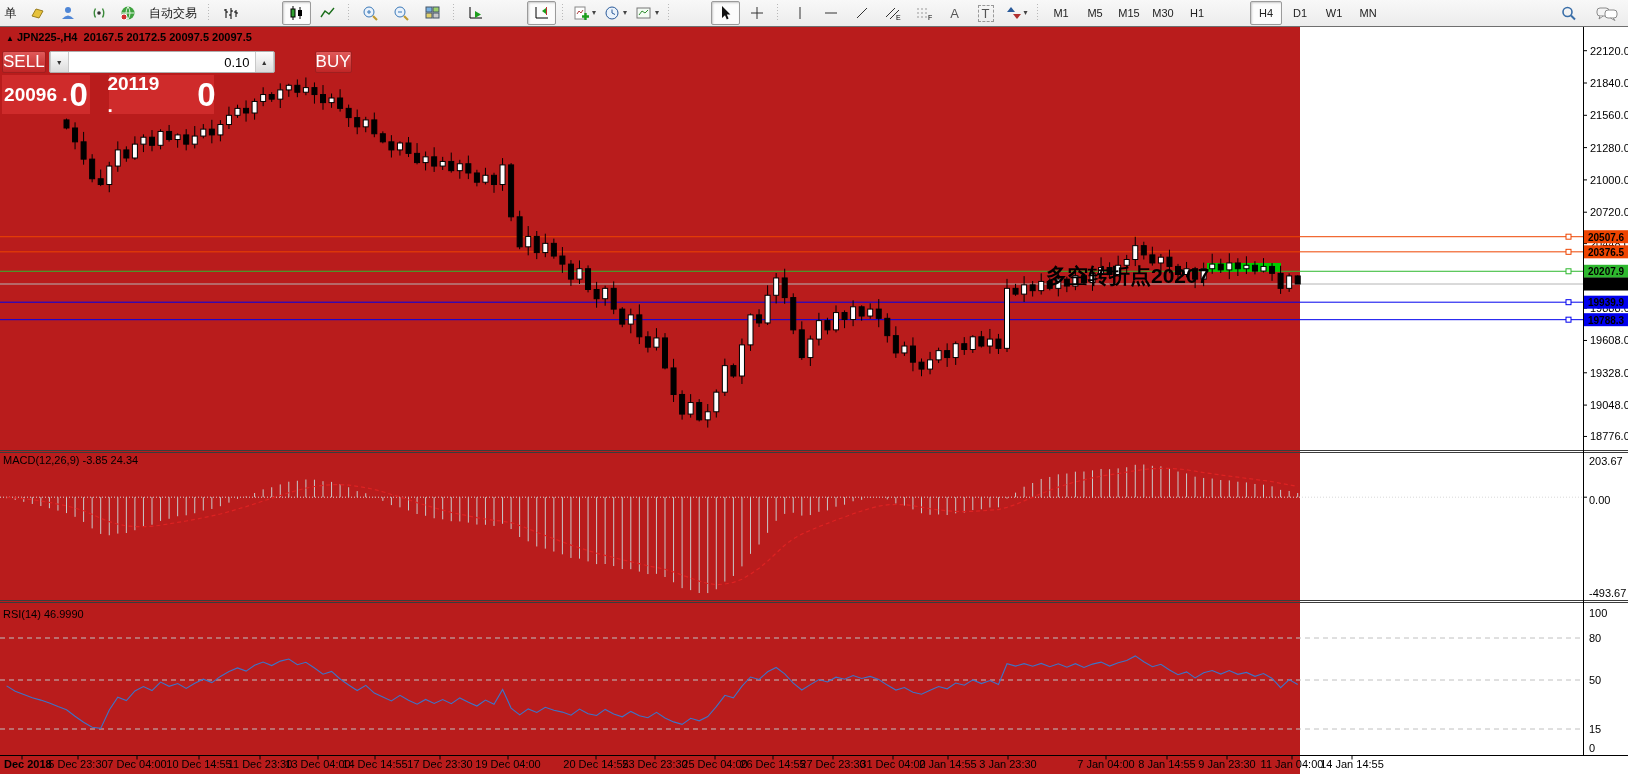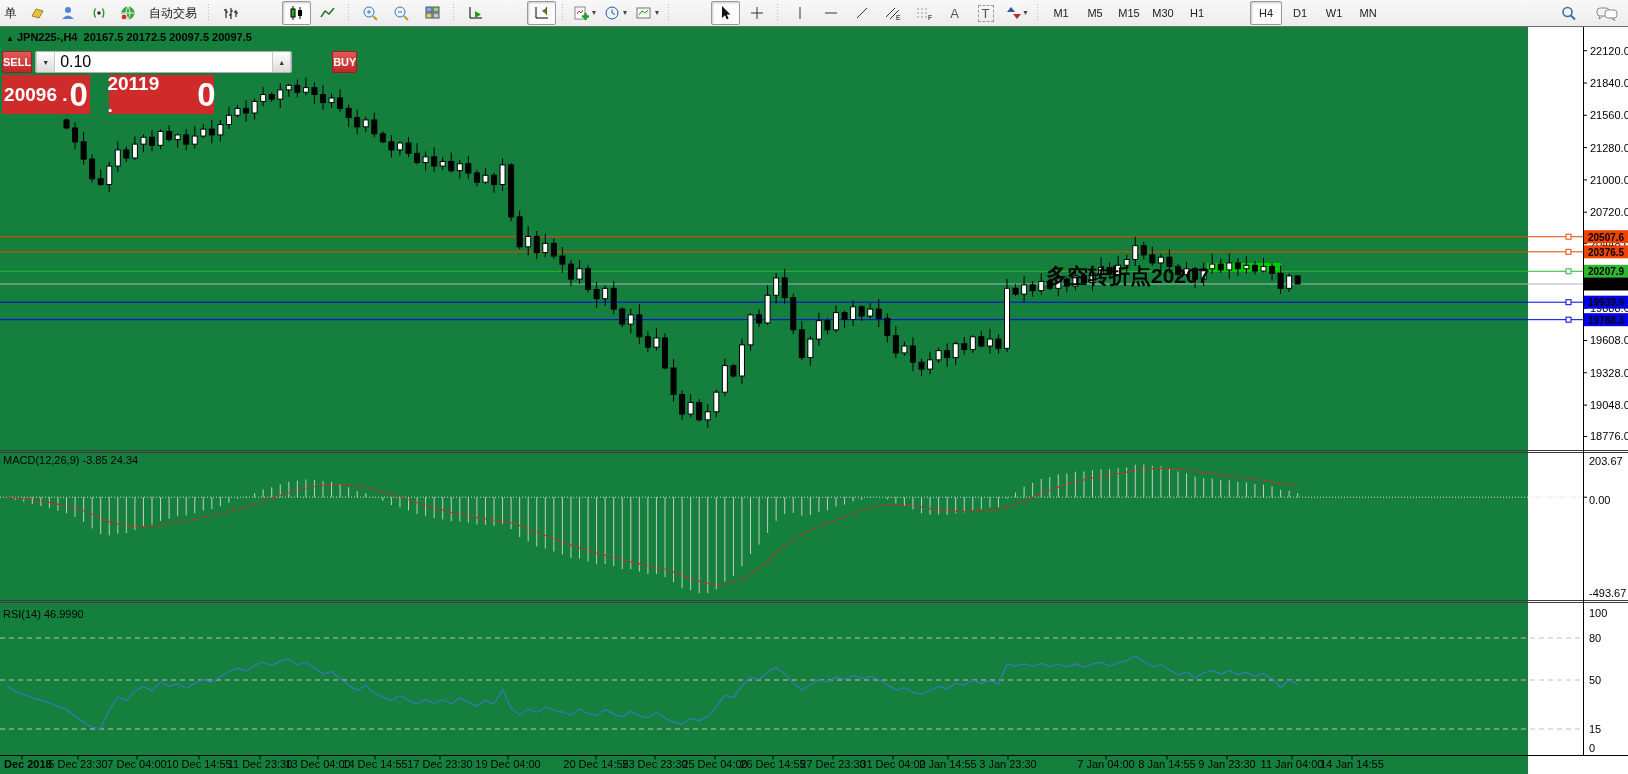--- a/index.html
+++ b/index.html
@@ -13,34 +13,34 @@
   .tbtn svg{display:block;}
   .grip{width:5px;height:18px;margin:0 4px 0 3px;
         background:repeating-linear-gradient(to bottom,#b9b9b9 0 1px,transparent 1px 3px);
         background-size:1px 100%;background-repeat:no-repeat;background-position:center;}
   .caret{font-size:8px;color:#444;margin-left:2px;line-height:1;}
   .tf{font-size:11px;color:#222;min-width:26px;}
   .cn{font-size:12px;}
   .tool-glyph{font-size:13px;color:#333;}
   .right-icons{margin-left:auto;display:flex;align-items:center;margin-right:6px;}
   
-  .chart-window{position:absolute;top:27px;left:0;width:1528px;height:747px;background:#15803d;}
+  .chart-window{position:absolute;top:27px;left:0;width:1300px;height:747px;background:#b91c1c;}
   #csvg{position:absolute;top:0;left:0;}
   .chart-header{position:absolute;top:4px;left:6px;font-size:11px;font-weight:bold;color:#000;z-index:5;}
   .chart-header .mk{font-size:8px;margin-right:3px;}
   
   .trade-panel{position:absolute;top:24px;left:2px;width:212px;z-index:6;font-family:"Liberation Sans",sans-serif;}
   .tp-row1{display:flex;height:22px;}
-  .tp-sell,.tp-buy{width:49px;border:1px solid #9f1f1f;border-radius:2px;color:#fff;font-size:11px;
-      background:linear-gradient(#e05a5a,#c02626);display:flex;align-items:center;justify-content:center;font-weight:bold;}
+  .tp-sell,.tp-buy{width:49px;border:1px solid #9f1f1f;border-radius:2px;color:#fff;font-size:17px;
+      background:linear-gradient(#e05a5a,#c02626);display:flex;align-items:center;justify-content:center;}
   .tp-buy{width:46px;margin-left:37px;}
   .tp-vol{flex:1;display:flex;margin:0 3px;border:1px solid #adadad;background:#fff;border-radius:2px;}
   .tp-spin{width:17px;background:linear-gradient(#fdfdfd,#dcdcdc);border:0;border-left:1px solid #c9c9c9;border-right:1px solid #c9c9c9;
       font-size:7px;color:#333;display:flex;align-items:center;justify-content:center;}
-  .tp-input{flex:1;border:0;outline:none;font-size:16px;padding:0 5px;font-family:"Liberation Sans",sans-serif;min-width:20px;}
+  .tp-input{flex:1;border:0;outline:none;text-align:right;font-size:13px;padding:0 5px;font-family:"Liberation Sans",sans-serif;min-width:20px;}
   .tp-row2{display:flex;margin-top:2px;height:39px;}
   .tp-price{background:#cf2b2b;color:#fff;display:flex;align-items:center;justify-content:center;}
   .tp-price-sell{width:104px;margin-right:19px;}
   .tp-price-buy{width:105px;gap:36px;}
   .tp-main{font-size:19px;font-weight:bold;letter-spacing:0;}
   .tp-big{font-size:33px;font-weight:bold;line-height:33px;margin-left:2px;}
   
   text{font-family:"Liberation Sans",sans-serif;font-size:11px;fill:#000;}
   .ttl{font-size:11px;}
 </style>

